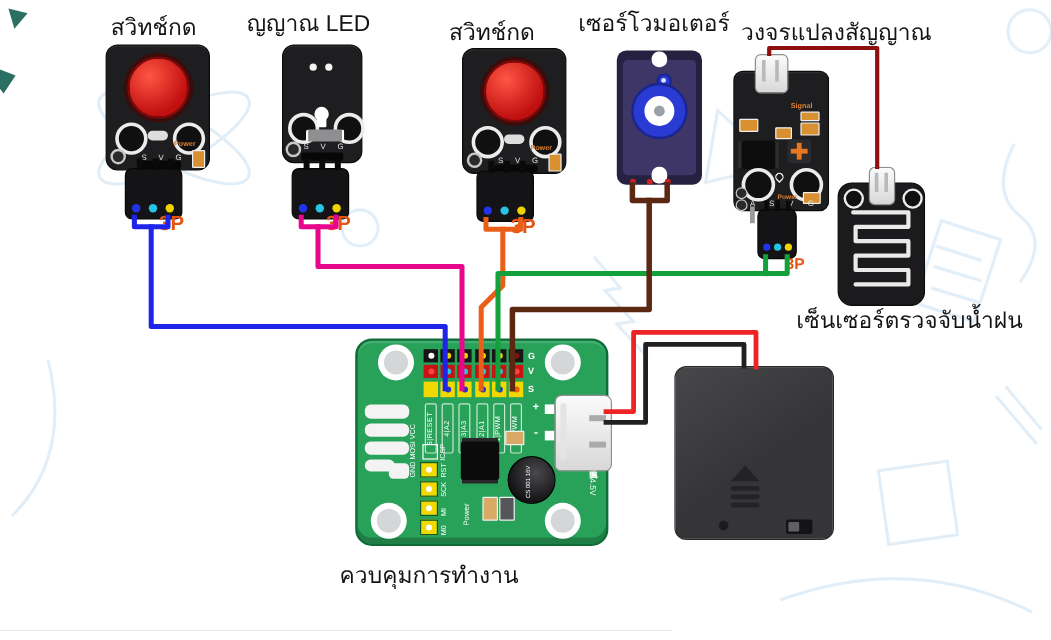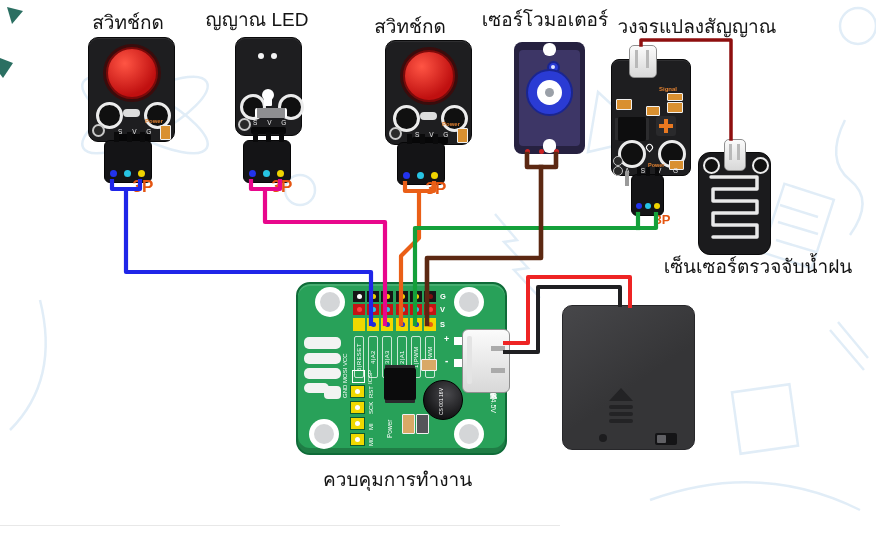--- a/index.html
+++ b/index.html
@@ -367,16 +367,16 @@
     </g>
   </svg>
 
   <div class="lbl" style="left:43px;top:7px;">สวิทช์กด</div>
   <div class="lbl" style="left:172px;top:4px;">ญญาณ LED</div>
   <div class="lbl" style="left:325px;top:11px;">สวิทช์กด</div>
   <div class="lbl" style="left:455px;top:4px;width:180px;">เซอร์โวมอเตอร์</div>
   <div class="lbl" style="left:607px;top:11px;width:180px;">วงจรแปลงสัญญาณ</div>
   <div class="lbl" style="left:653px;top:251px;width:210px;">เซ็นเซอร์ตรวจจับน้ำฝน</div>
   <div class="note" style="left:283px;top:456px;">
-    <div style="margin-top:8px;margin-left:40px;">ควบคุมการทำงาน</div>
+    <div style="margin-top:8px;">ควบคุมการทำงาน</div>
   </div>
 
 </div>
 
 </body></html>

